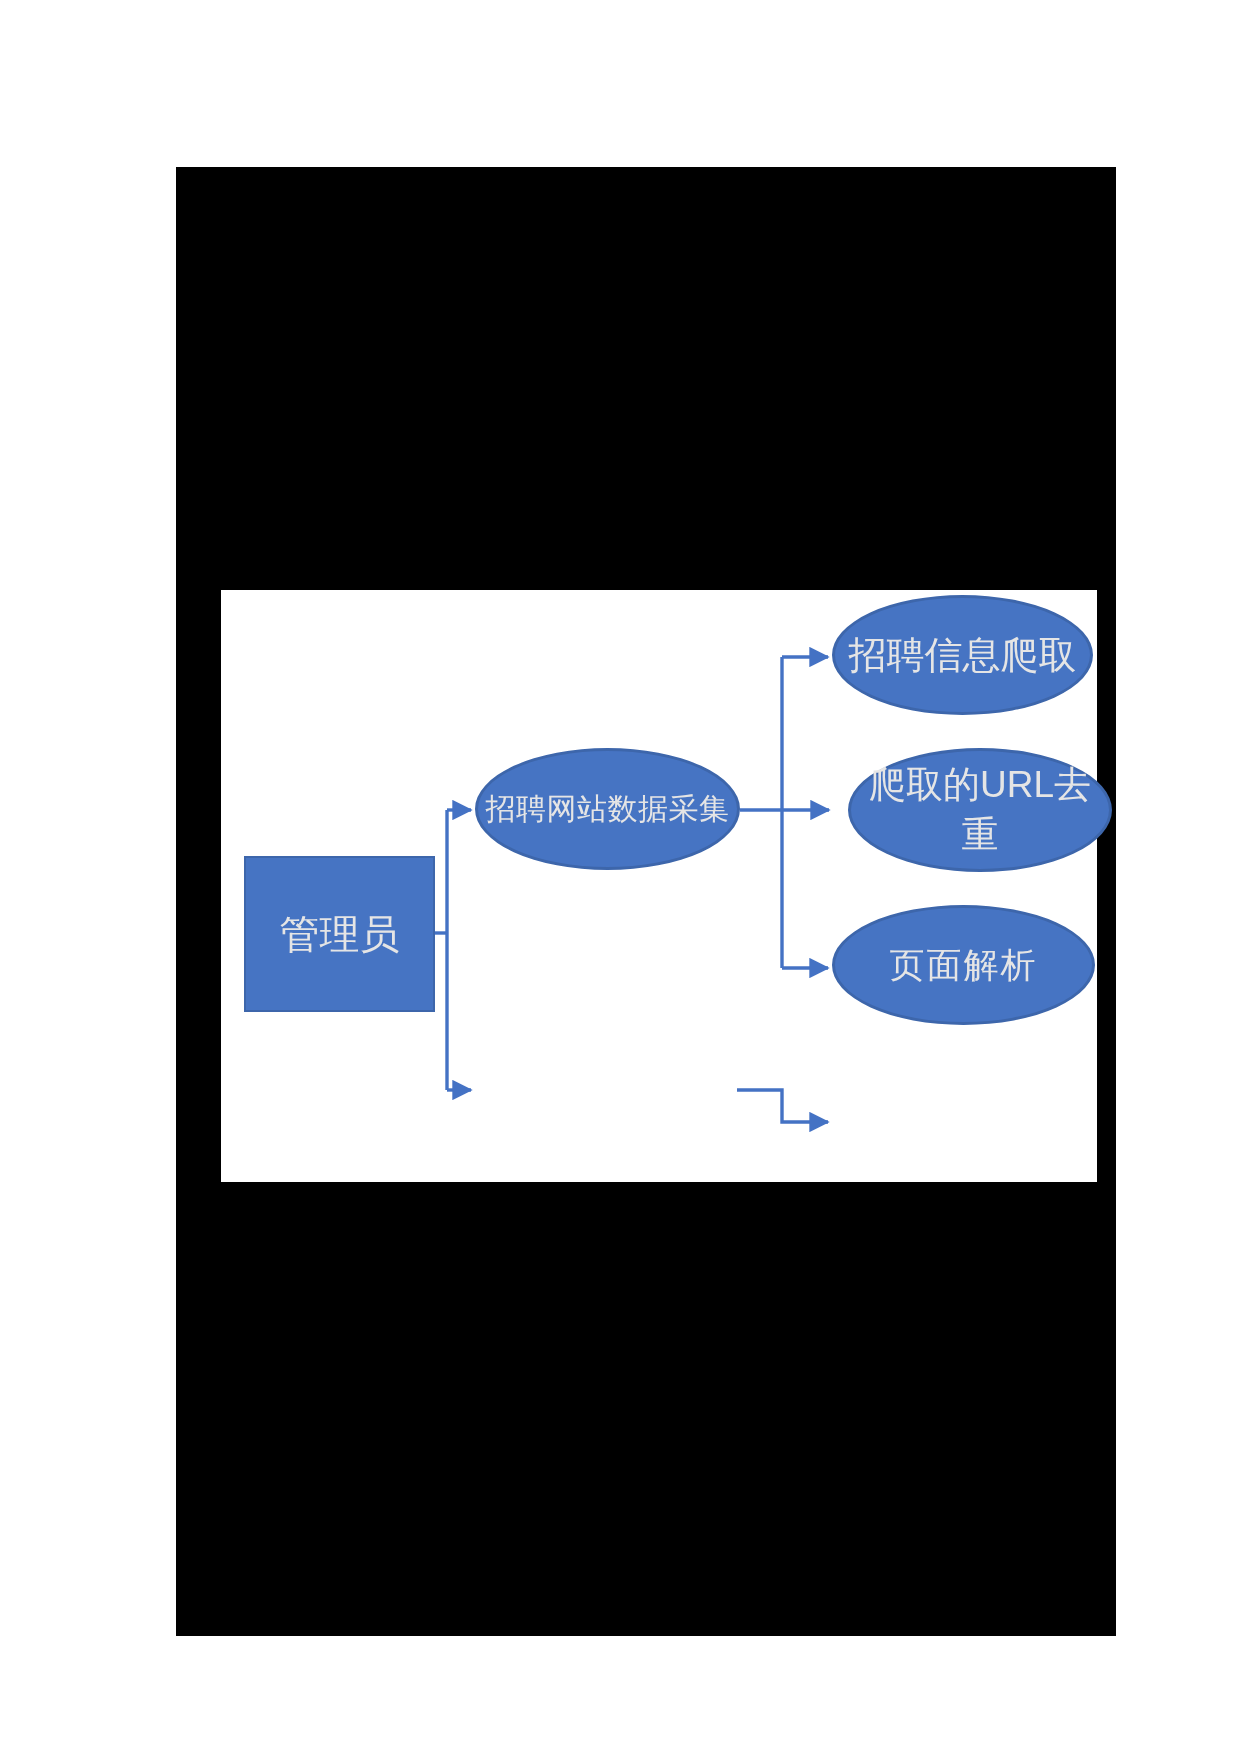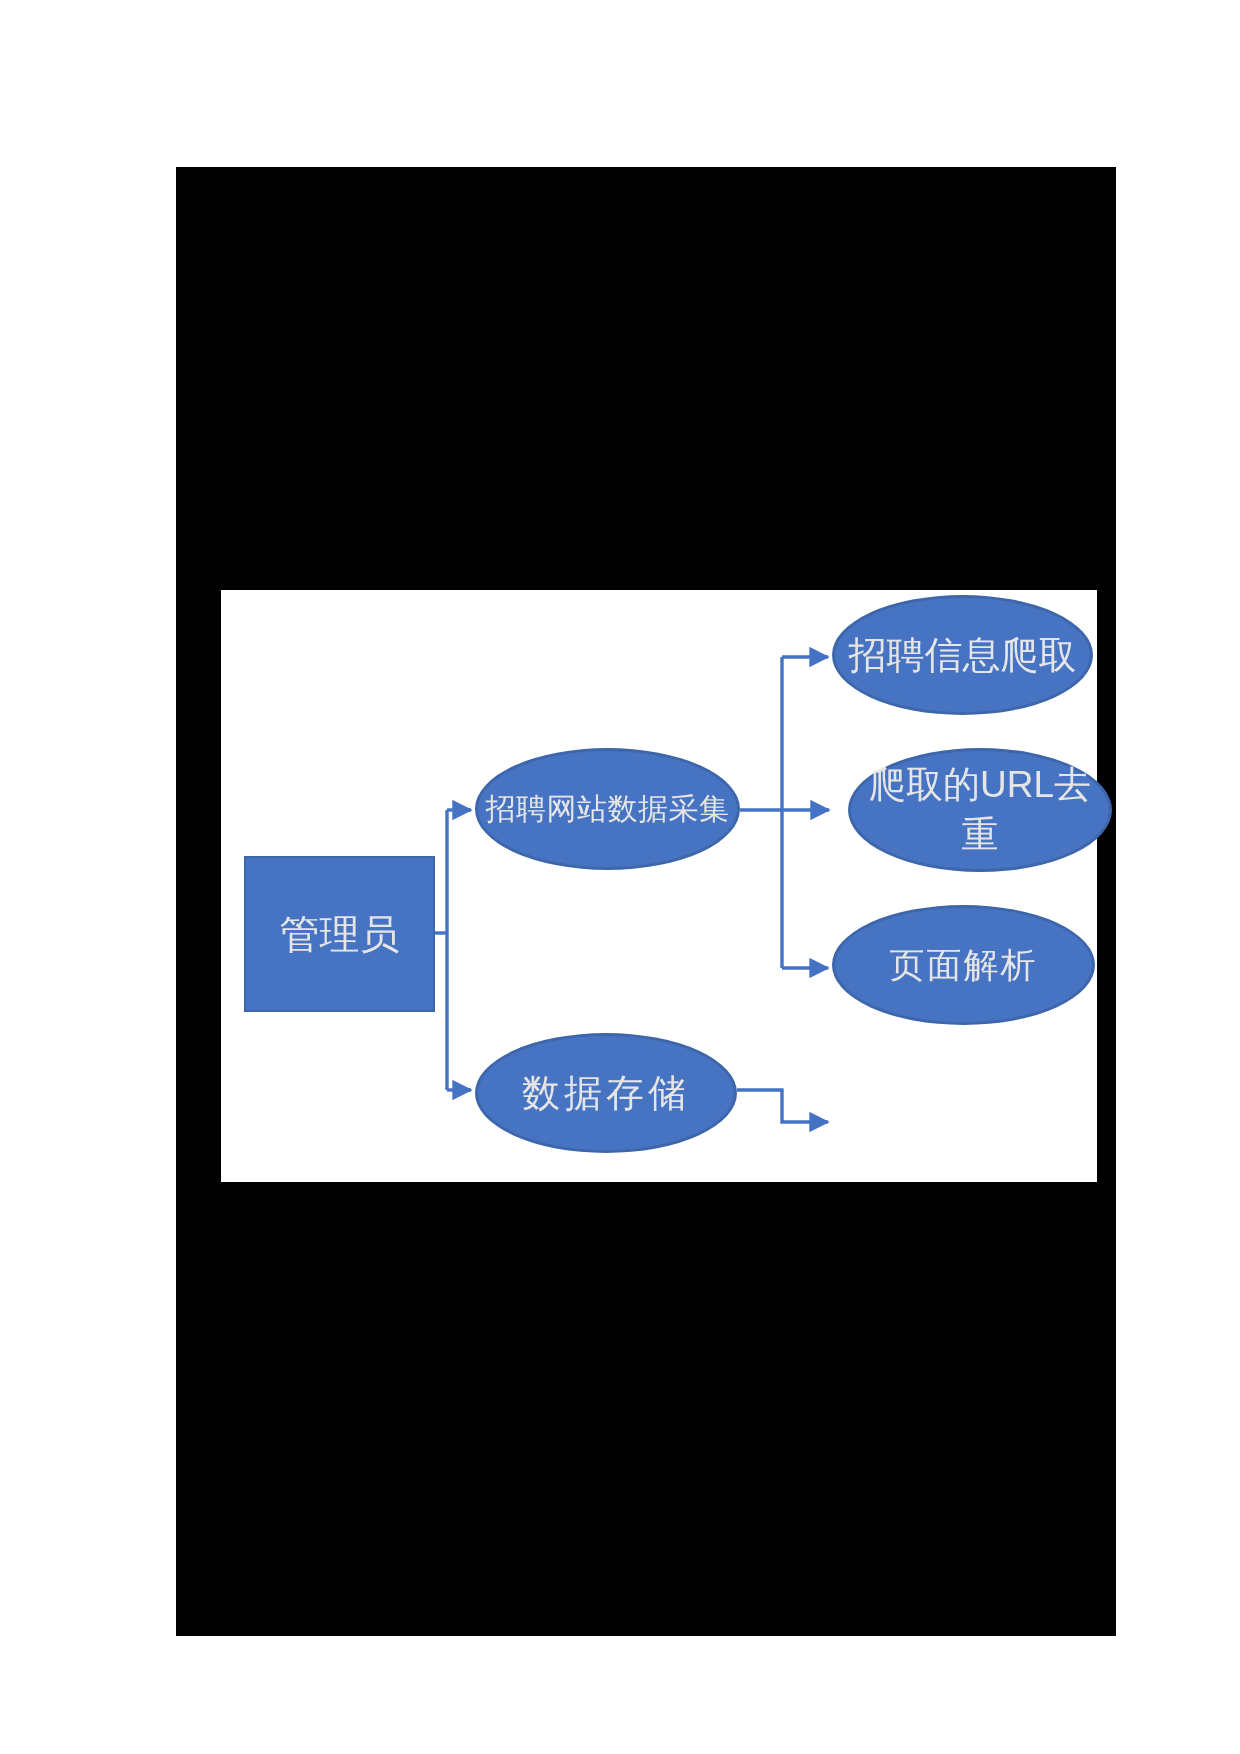--- a/index.html
+++ b/index.html
@@ -94,23 +94,20 @@
       </svg>
 
       <div class="node rect-node">
         <span>管理员</span>
       </div>
 
       <div class="node ellipse" id="n-cap1">
         <span>招聘网站数据采集</span>
       </div>
 
-      <div class="node ellipse" id="n-store">
-        <span>数据存储</span>
-      </div>
 
       <div class="node ellipse" id="n-r1">
         <span>招聘信息爬取</span>
       </div>
 
       <div class="node ellipse" id="n-r2">
         <span>爬取的URL去重</span>
       </div>
 
       <div class="node ellipse" id="n-r3">

